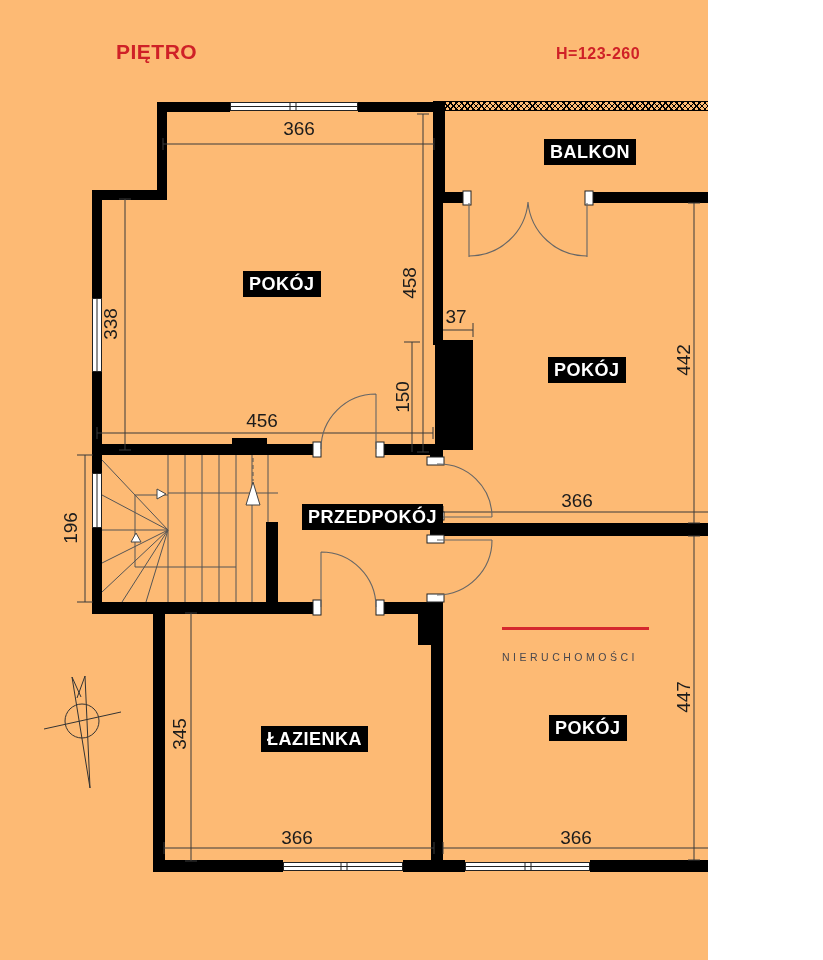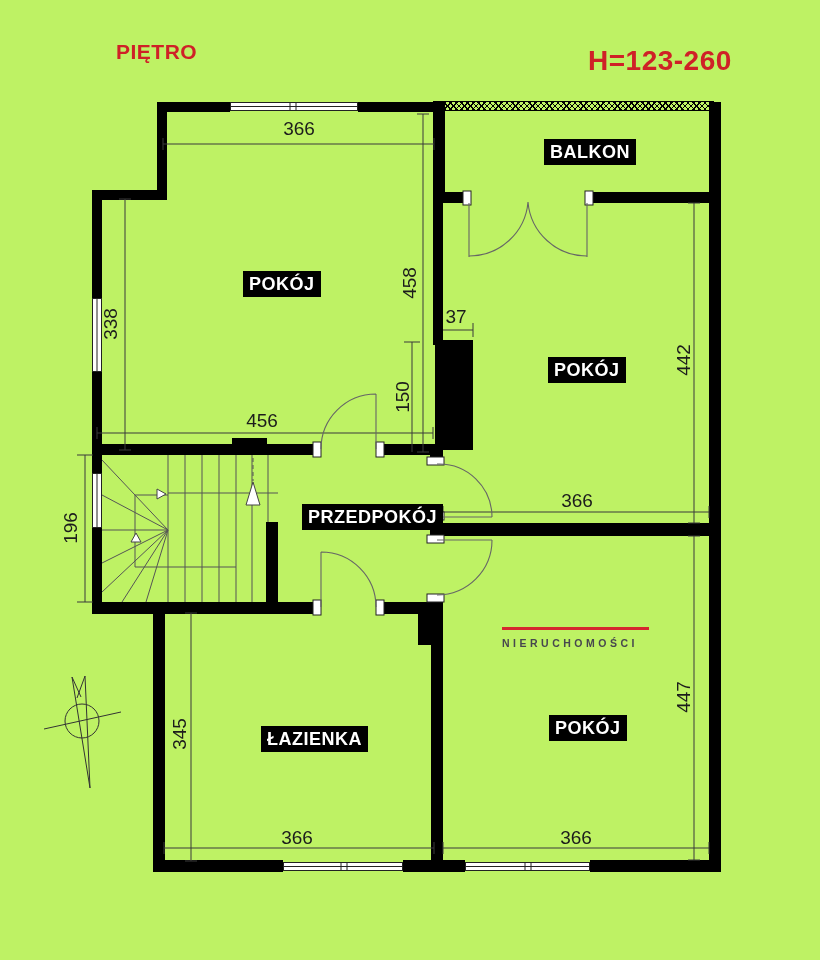--- a/index.html
+++ b/index.html
@@ -3,44 +3,44 @@
 <meta charset="utf-8">
 <style>
   :root{
     --accent-red:#cf2127;
     --logo-red:#d5282e;
     --logo-dark:#27272e;
     --logo-gray:#47474e;
     --wall:#000000;
   }
   html,body{margin:0;padding:0;background:#fff;}
-  .plan{position:relative;width:820px;height:960px;background:#bef264;
-        font-family:"Liberation Sans",sans-serif;overflow:hidden;}
+  .plan{position:relative;width:670px;height:960px;background:#fdba74;
+        font-family:"Liberation Sans",sans-serif;overflow:hidden;padding-left:38px;}
   .wall{position:absolute;background:var(--wall);z-index:2;}
   .rail{position:absolute;left:433px;top:101px;width:281px;height:10px;z-index:2;
         border:1px solid #000;box-sizing:border-box;
         background-image:
           repeating-linear-gradient(45deg,#000 0 1px,transparent 1px 4px),
           repeating-linear-gradient(135deg,#000 0 1px,transparent 1px 4px);}
   svg.lines{position:absolute;left:0;top:0;z-index:5;}
   .title{position:absolute;color:var(--accent-red);font-weight:700;z-index:6;letter-spacing:.5px;}
   #t-floor{left:116px;top:40px;font-size:21px;}
-  #t-height{left:588px;top:45px;font-size:28px;}
+  #t-height{left:556px;top:45px;font-size:16px;}
   .rlabel{position:absolute;background:#000;color:#fff;font-size:18px;font-weight:700;
           letter-spacing:.5px;line-height:1;padding:4px 6px;z-index:6;white-space:nowrap;}
   .dim{position:absolute;width:60px;height:22px;line-height:22px;text-align:center;
        font-size:19px;color:#1c1c1c;z-index:6;}
   .dim.vert{transform:rotate(-90deg);}
   .logo{position:absolute;left:502px;top:624px;z-index:6;color:var(--logo-dark);}
   .logo-row1{display:flex;align-items:center;}
   .logo-line1,.logo-line2{font-weight:700;font-size:24px;letter-spacing:1px;line-height:1.02;}
   .logo-flag{width:19px;height:19px;background:var(--logo-red);transform:skewX(-20deg);
              margin-left:7px;margin-top:2px;}
   .logo-rule{width:147px;height:3px;background:var(--logo-red);margin-top:3px;}
-  .logo-line3{font-size:10.5px;letter-spacing:3.5px;color:var(--logo-gray);margin-top:7px;white-space:nowrap;font-weight:bold;}
+  .logo-line3{font-size:10.5px;letter-spacing:3.5px;color:var(--logo-gray);margin-top:21px;white-space:nowrap;}
 </style>
 </head>
 <body>
 
 <div class="plan">
 
   <div class="title" id="t-floor">PIĘTRO</div>
   <div class="title" id="t-height">H=123-260</div>
 
   <div class="wall" style="left:157px;top:102px;width:73px;height:10px"></div>

